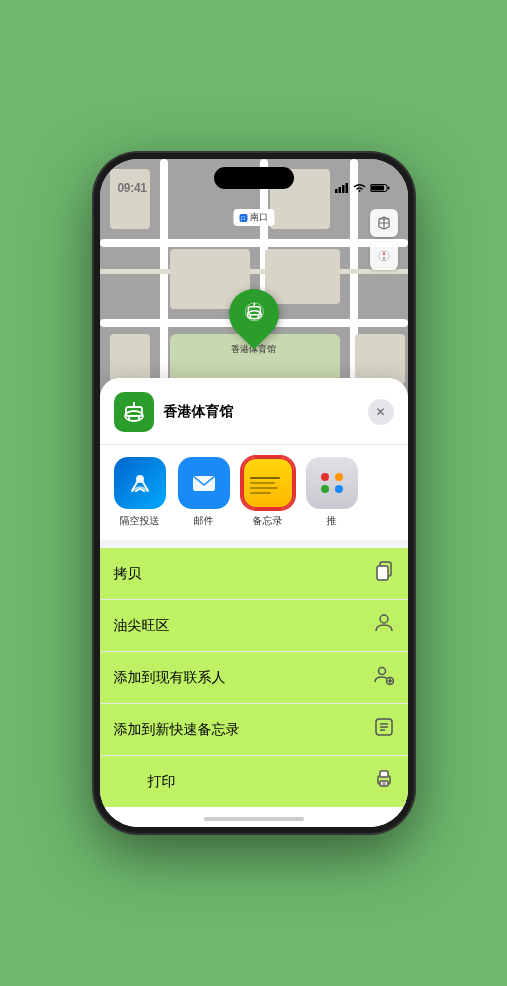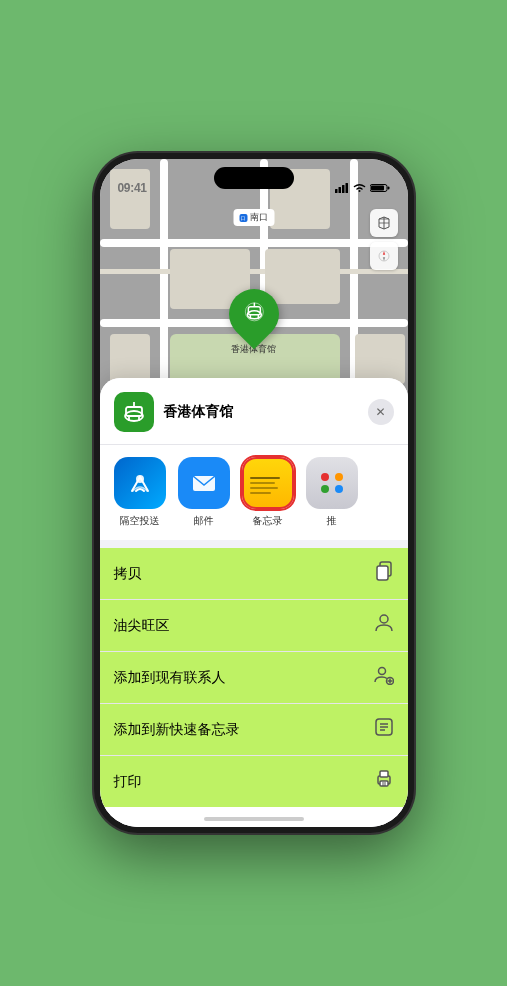--- a/index.html
+++ b/index.html
@@ -547,21 +547,21 @@
           <span class="menu-item-icon">
             <svg width="20" height="20" viewBox="0 0 20 20">
               <rect x="2" y="2" width="16" height="16" rx="3" stroke="#555" stroke-width="1.5" fill="none"></rect>
               <line x1="6" y1="7" x2="14" y2="7" stroke="#555" stroke-width="1.5"></line>
               <line x1="6" y1="10" x2="14" y2="10" stroke="#555" stroke-width="1.5"></line>
               <line x1="6" y1="13" x2="11" y2="13" stroke="#555" stroke-width="1.5"></line>
             </svg>
           </span>
         </div>
 
-        <div class="menu-item" style="border-bottom:none;">
+        <div class="menu-item" style="border-bottom:none;margin-left:34px;">
           <span class="menu-item-text">打印</span>
           <span class="menu-item-icon">
             <svg width="20" height="20" viewBox="0 0 20 20">
               <rect x="4" y="7" width="12" height="8" rx="1.5" stroke="#555" stroke-width="1.5" fill="none"></rect>
               <rect x="6" y="2" width="8" height="6" rx="1" stroke="#555" stroke-width="1.5" fill="white"></rect>
               <rect x="6" y="12" width="8" height="5" rx="1" stroke="#555" stroke-width="1.5" fill="white"></rect>
               <line x1="8" y1="14" x2="12" y2="14" stroke="#555" stroke-width="1"></line>
               <line x1="8" y1="16" x2="12" y2="16" stroke="#555" stroke-width="1"></line>
             </svg>
           </span>

